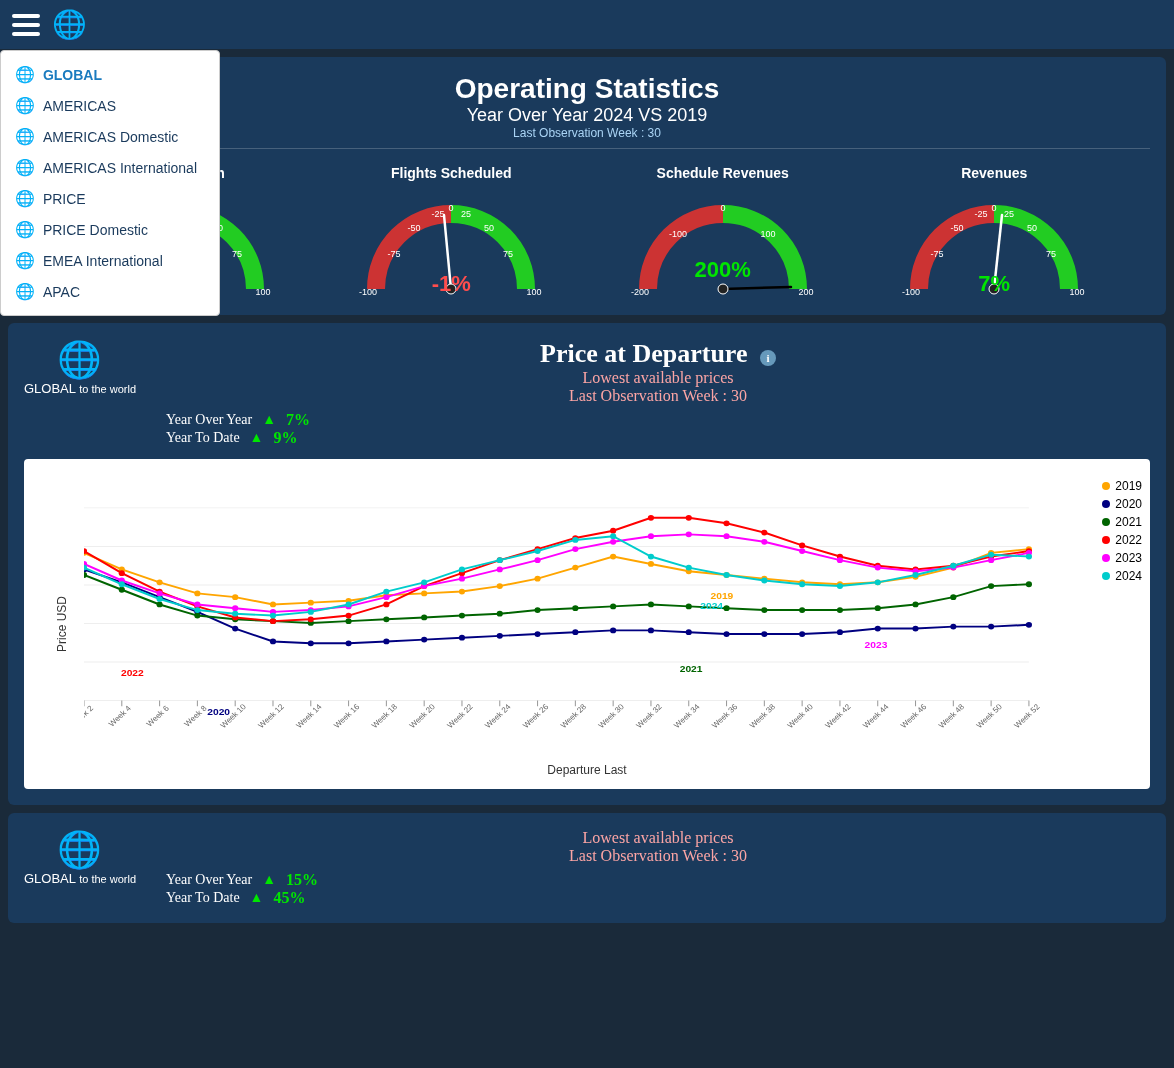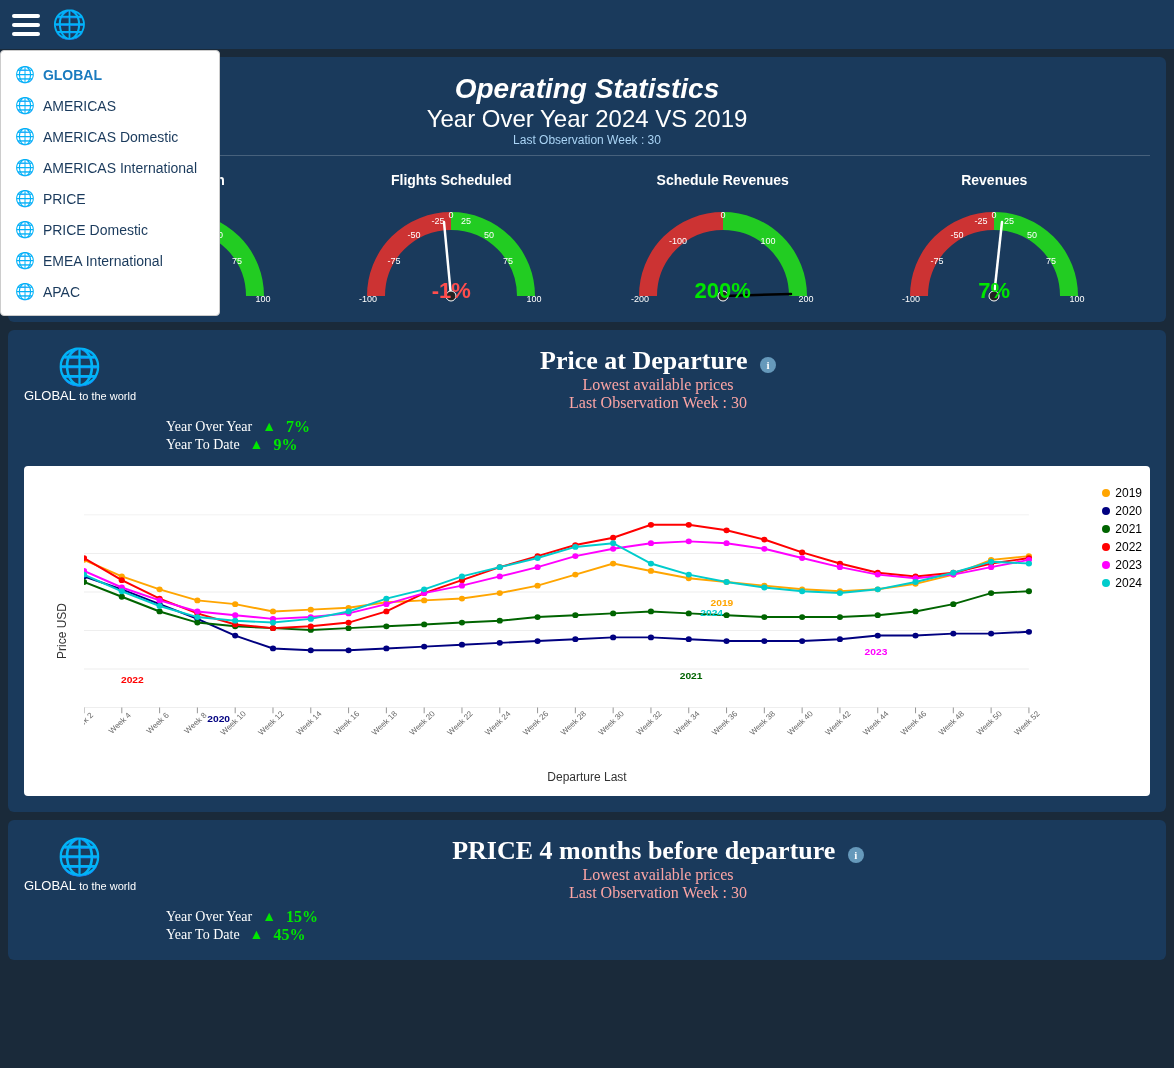--- a/index.html
+++ b/index.html
@@ -43,22 +43,22 @@
     .menu-globe { font-size: 16px; }
 
     
     .section-operating {
       background: #1a3a5c;
       margin: 8px;
       border-radius: 6px;
       padding: 16px;
     }
     .section-header { text-align: center; color: white; }
-    .section-header h1 { font-size: 28px; font-weight: bold; font-style: italic; }
-    .section-header .subtitle { font-size: 24px; }
+    .section-header h1 { font-size: 28px; font-weight: bold; }
+    .section-header .subtitle { font-size: 18px; }
     .section-header .obs { font-size: 12px; color: #aad4f5; }
 
     .gauges-row {
       display: flex;
       justify-content: space-around;
       margin-top: 16px;
       padding: 0 20px;
     }
     .gauge-container {
       display: flex;
@@ -274,21 +274,21 @@
           <path d="M 95 25 A 75 75 0 0 1 170 100" stroke="#22cc22" stroke-width="18" fill="none"></path>
           <text x="12" y="106" font-size="9" fill="white" text-anchor="middle">-200</text>
           <text x="50" y="48" font-size="9" fill="white" text-anchor="middle">-100</text>
           <text x="95" y="22" font-size="9" fill="white" text-anchor="middle">0</text>
           <text x="140" y="48" font-size="9" fill="white" text-anchor="middle">100</text>
           <text x="178" y="106" font-size="9" fill="white" text-anchor="middle">200</text>
 
           <line x1="95" y1="100" x2="163" y2="98" stroke="black" stroke-width="2.5" stroke-linecap="round"></line>
           <circle cx="95" cy="100" r="5" fill="#222" stroke="white" stroke-width="1"></circle>
         </svg>
-        <div class="gauge-value" style="bottom:2px">200%</div>
+        <div class="gauge-value" style="bottom:16px">200%</div>
       </div>
     </div>
 
     <div class="gauge-container">
       <div class="gauge-title">Revenues</div>
       <div class="gauge-wrap">
         <svg class="gauge-svg" viewBox="0 0 190 110">
           <path d="M 20 100 A 75 75 0 0 1 95 25" stroke="#cc3333" stroke-width="18" fill="none"></path>
           <path d="M 95 25 A 75 75 0 0 1 170 100" stroke="#22cc22" stroke-width="18" fill="none"></path>
           <text x="12" y="106" font-size="9" fill="white" text-anchor="middle">-100</text>
@@ -615,24 +615,20 @@
 <div class="section-price4">
   <div class="price-header-row">
     <div class="globe-label">
       <span class="globe-big">🌐</span>
       <span>
         <span>GLOBAL</span>
         <span style="font-size:11px">to the world</span>
       </span>
     </div>
     <div class="price-title-area">
-      <h2>
-        <span>PRICE 4 months before departure</span>
-        <span class="info-icon">i</span>
-      </h2>
       <div class="sub">Lowest available prices</div>
       <div class="sub">Last Observation Week : 30</div>
       <div class="price-stats">
         <div class="price-stat-row">
           <span>Year Over Year</span>
           <span class="arrow-up">▲</span>
           <span class="pct-green">15%</span>
         </div>
         <div class="price-stat-row">
           <span>Year To Date</span>

